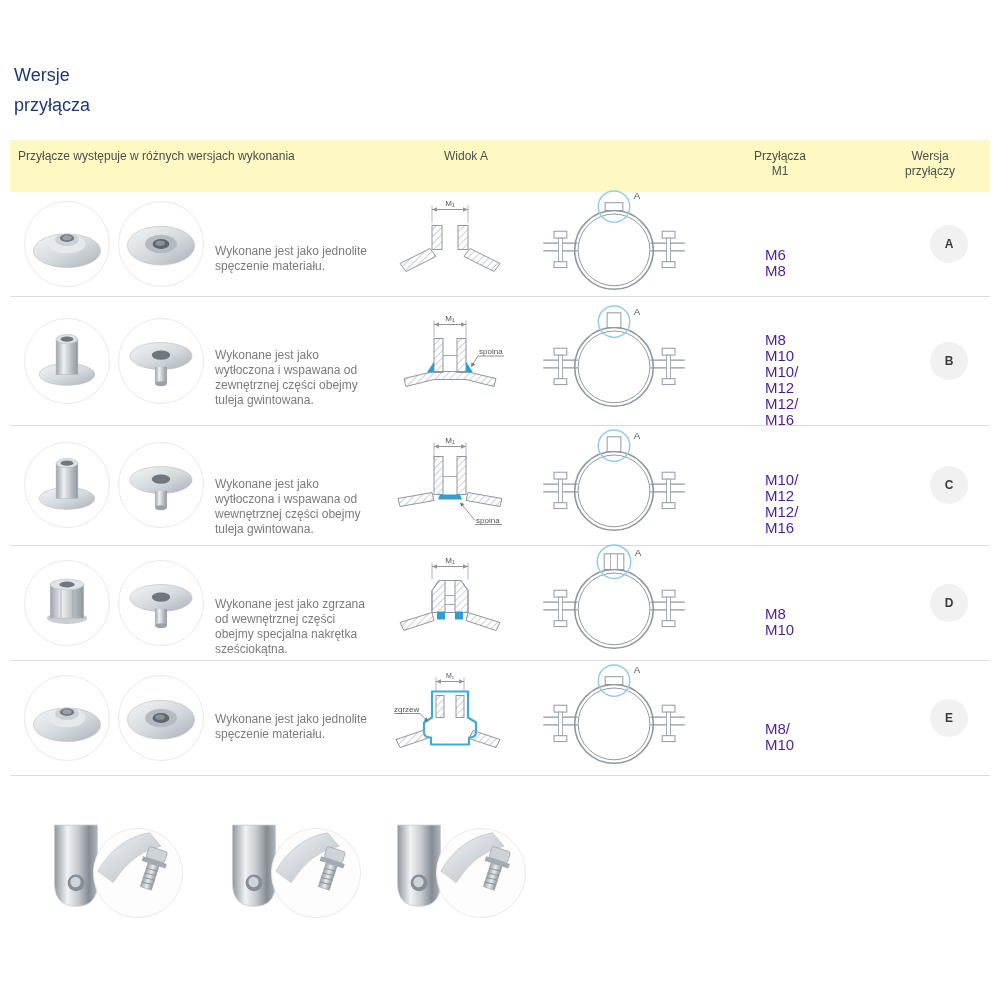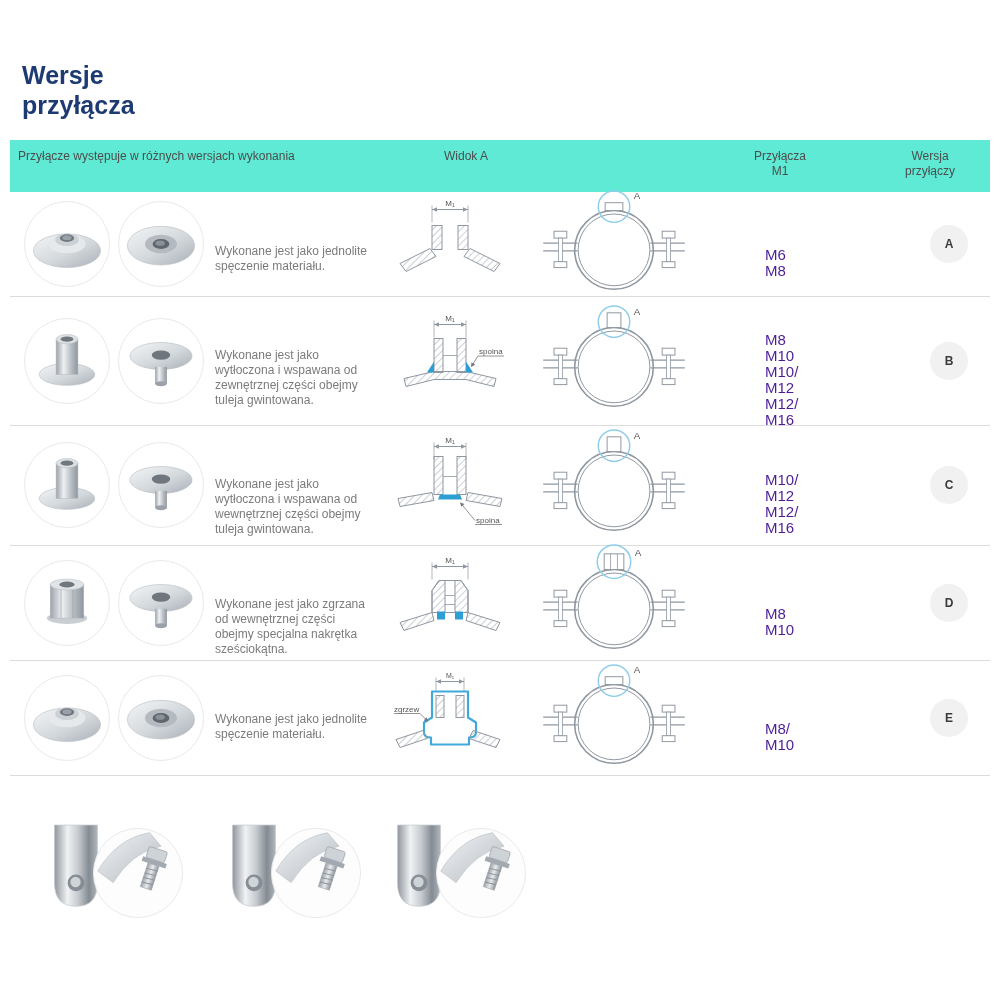--- a/index.html
+++ b/index.html
@@ -1,22 +1,22 @@
 <!DOCTYPE html>
 <html><head>
 <meta charset="utf-8">
 <style>
   html,body{margin:0;padding:0;background:#fff;}
   .page{position:relative;width:1000px;height:1000px;background:#fff;
         font-family:"Liberation Sans",sans-serif;overflow:hidden;}
 
-  .page-title{position:absolute;left:22px;top:60px;font-size:25px;font-weight:bold;
+  .page-title{position:absolute;left:14px;top:60px;font-size:18px;font-weight:normal;
               color:#1e3a72;line-height:30px;white-space:pre-line;}
 
-  .thead{position:absolute;left:10px;right:10px;top:140px;height:52px;background:#5eead4;}
+  .thead{position:absolute;left:10px;right:10px;top:140px;height:52px;background:#fef9c3;}
   .thead .hcell{position:absolute;top:9px;font-size:12px;color:#4d4d4d;line-height:15px;}
   .h-desc{left:8px;}
   .h-view{left:400px;margin-left:34px;}
   .h-thread{left:728px;width:84px;text-align:center;}
   .h-version{left:878px;width:84px;text-align:center;}
 
   .trow{position:absolute;left:10px;right:10px;border-bottom:1px solid #dcdcdc;}
   .r1{top:192px;height:104px;}
   .r2{top:296px;height:129px;}
   .r3{top:425px;height:120px;}

